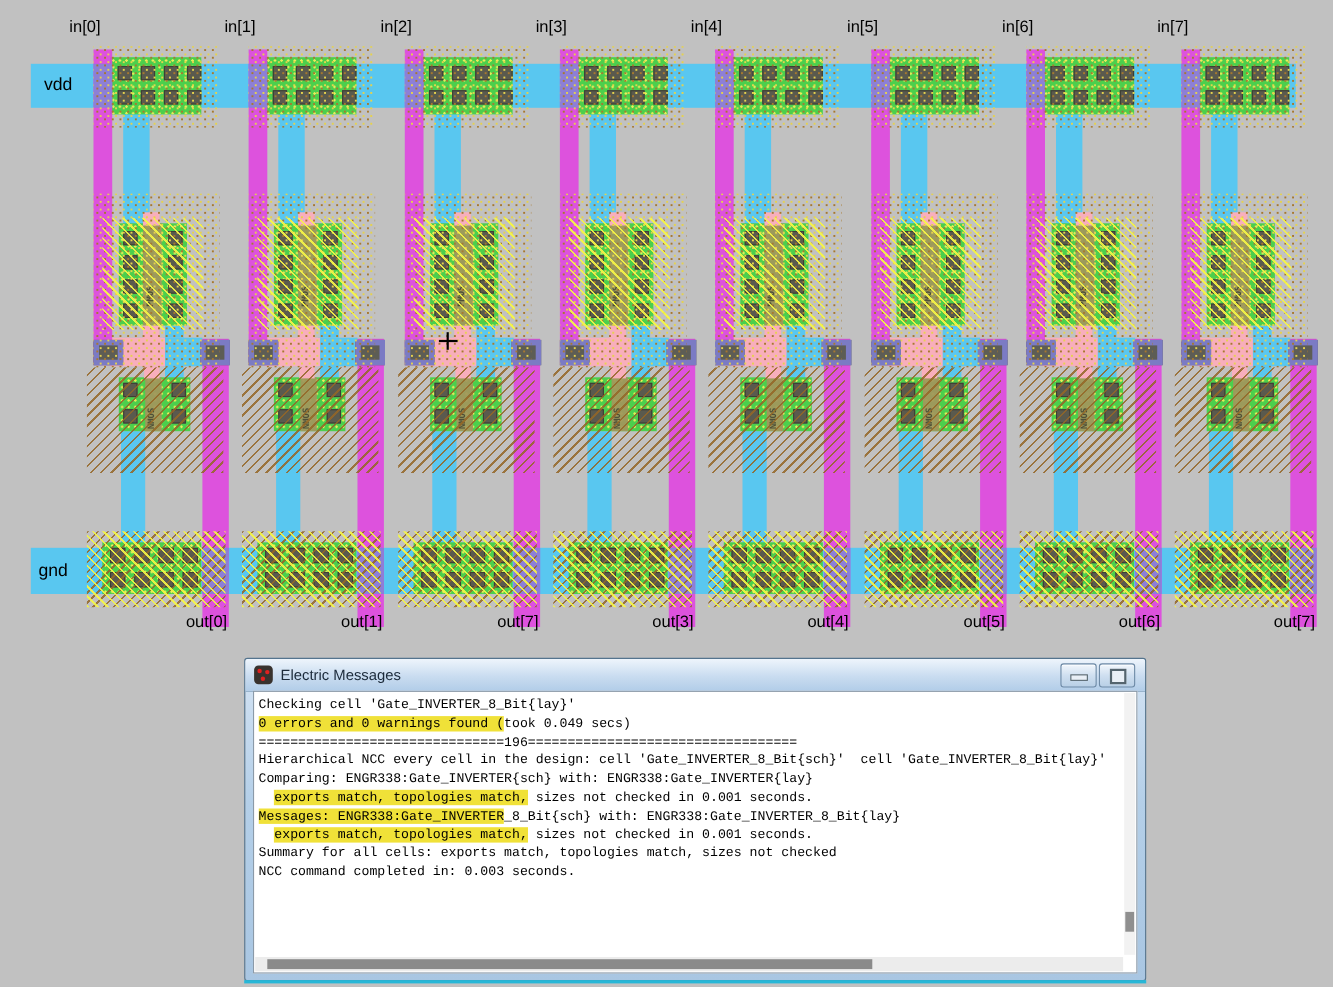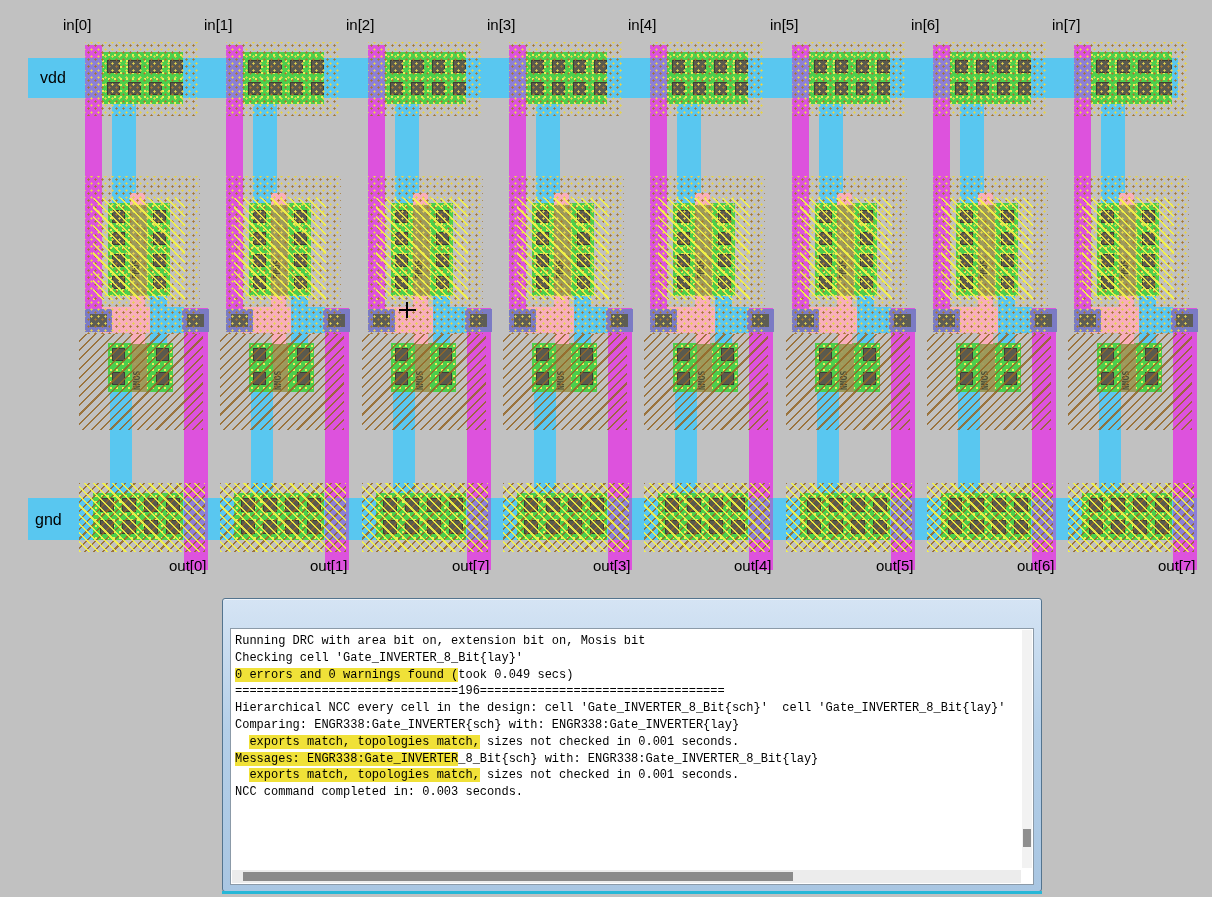--- a/index.html
+++ b/index.html
@@ -586,31 +586,45 @@
         <div class="abs hatchX" style="left: -6px; top: 483px; width: 126px; height: 69px; z-index: 8;"></div>
         <div class="abs port-label" style="left: -22px; top: 16px; width: 60px; height: 18px; z-index: 9;">in[7]</div>
         <div class="abs port-label" style="left: 84px; top: 557px; width: 62px; height: 18px; z-index: 9;">out[7]</div>
       </div>
     </div>
 
   <div class="abs xh" style="left:399px;top:309px;width:17px;height:2px;z-index:10;"></div>
   <div class="abs xh" style="left:406px;top:302px;width:2px;height:16px;z-index:10;"></div>
 
   <div class="abs" id="msgwin" style="z-index:20;">
+    <div class="abs" id="titlebar">
+      <div class="abs" id="win-icon">
+          <i></i>
+          <i></i>
+          <i></i>
+        </div>
+      <div class="abs" id="win-title">Electric Messages</div>
+      <div class="abs winbtn" id="btn-min">
+          <i></i>
+        </div>
+      <div class="abs winbtn" id="btn-max">
+          <i></i>
+        </div>
+    </div>
     <div class="abs" id="winbody">
       <div class="abs" id="msgtext">
-          <div class="msg-line"><span>Running DRC with area bit on, extension bit on, Mosis bit</span></div>
           <div class="msg-line"><span>Checking cell 'Gate_INVERTER_8_Bit{lay}'</span></div>
           <div class="msg-line"><span></span><span class="hl">0 errors and 0 warnings found (</span><span>took 0.049 secs)</span></div>
           <div class="msg-line"><span>===============================196==================================</span></div>
           <div class="msg-line"><span>Hierarchical NCC every cell in the design: cell 'Gate_INVERTER_8_Bit{sch}'  cell 'Gate_INVERTER_8_Bit{lay}'</span></div>
           <div class="msg-line"><span>Comparing: ENGR338:Gate_INVERTER{sch} with: ENGR338:Gate_INVERTER{lay}</span></div>
           <div class="msg-line"><span>  </span><span class="hl">exports match, topologies match,</span><span> sizes not checked in 0.001 seconds.</span></div>
           <div class="msg-line"><span></span><span class="hl">Messages: ENGR338:Gate_INVERTER</span><span>_8_Bit{sch} with: ENGR338:Gate_INVERTER_8_Bit{lay}</span></div>
           <div class="msg-line"><span>  </span><span class="hl">exports match, topologies match,</span><span> sizes not checked in 0.001 seconds.</span></div>
+          <div class="msg-line"><span>Summary for all cells: exports match, topologies match, sizes not checked</span></div>
           <div class="msg-line"><span>NCC command completed in: 0.003 seconds.</span></div>
         </div>
       <div class="abs" id="vscroll">
         <div class="abs" id="vthumb"></div>
       </div>
       <div class="abs" id="hscroll">
         <div class="abs" id="hthumb"></div>
       </div>
     </div>
   </div>

